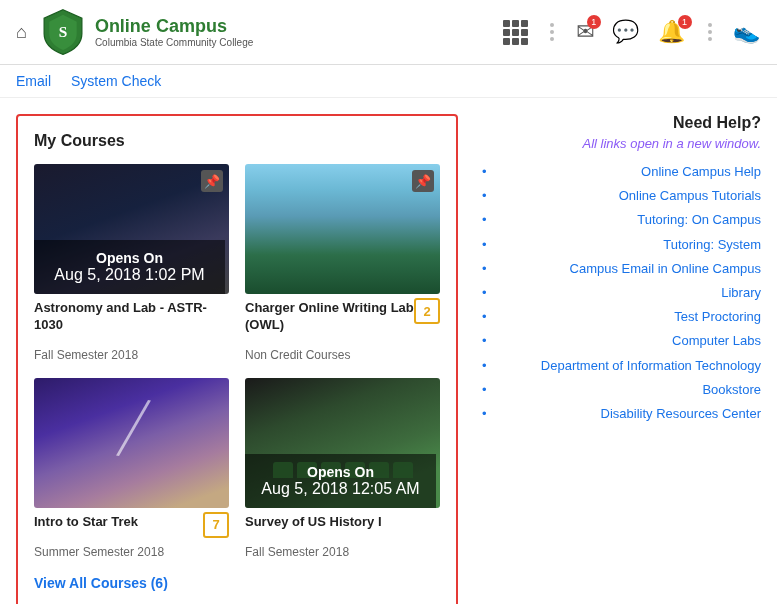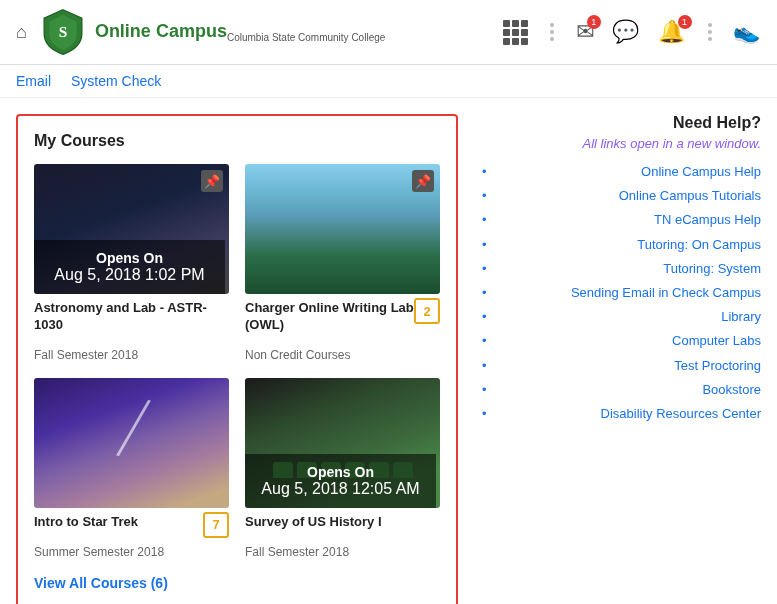--- a/index.html
+++ b/index.html
@@ -34,22 +34,21 @@
       display: flex;
       align-items: center;
       gap: 8px;
     }
     .logo-shield {
       width: 48px;
       height: 48px;
     }
     .logo-text-block {
       display: flex;
-      flex-direction: row;
-      align-items: flex-end;
+      flex-direction: column;
     }
     .logo-title {
       font-size: 18px;
       font-weight: bold;
       color: #2e7d32;
       line-height: 1.2;
     }
     .logo-subtitle {
       font-size: 10px;
       color: #555;
@@ -442,39 +441,39 @@
     <div class="help-title">Need Help?</div>
     <div class="help-subtitle">All links open in a new window.</div>
     <ul class="help-list">
       <li>
         <a href="#">Online Campus Help</a>
       </li>
       <li>
         <a href="#">Online Campus Tutorials</a>
       </li>
       <li>
-        <a href="#">TN eCampus Help</a>
-      </li>
-      <li>
         <a href="#">Tutoring: On Campus</a>
       </li>
       <li>
         <a href="#">Tutoring: System</a>
       </li>
       <li>
-        <a href="#">Sending Email in Check Campus</a>
+        <a href="#">Campus Email in Online Campus</a>
       </li>
       <li>
         <a href="#">Library</a>
       </li>
       <li>
+        <a href="#">Test Proctoring</a>
+      </li>
+      <li>
         <a href="#">Computer Labs</a>
       </li>
       <li>
-        <a href="#">Test Proctoring</a>
+        <a href="#">Department of Information Technology</a>
       </li>
       <li>
         <a href="#">Bookstore</a>
       </li>
       <li>
         <a href="#">Disability Resources Center</a>
       </li>
     </ul>
   </div>
 

